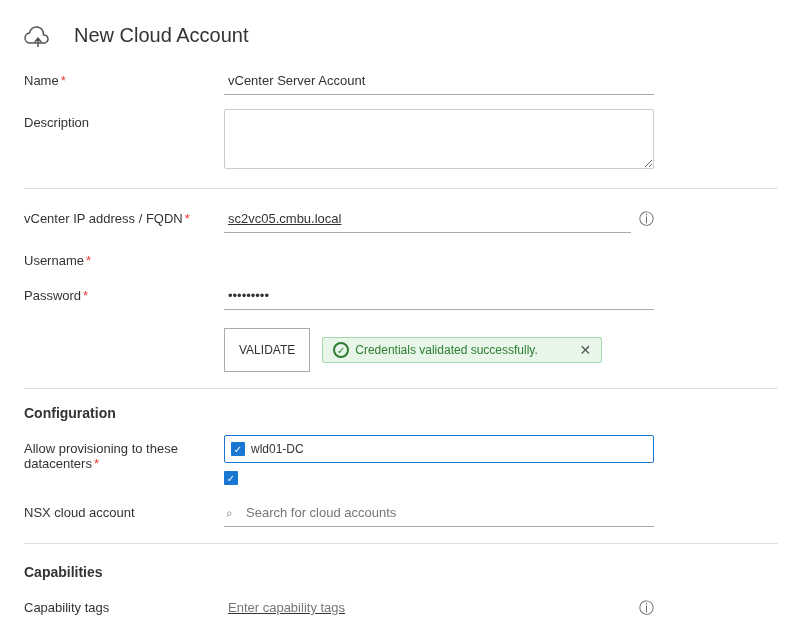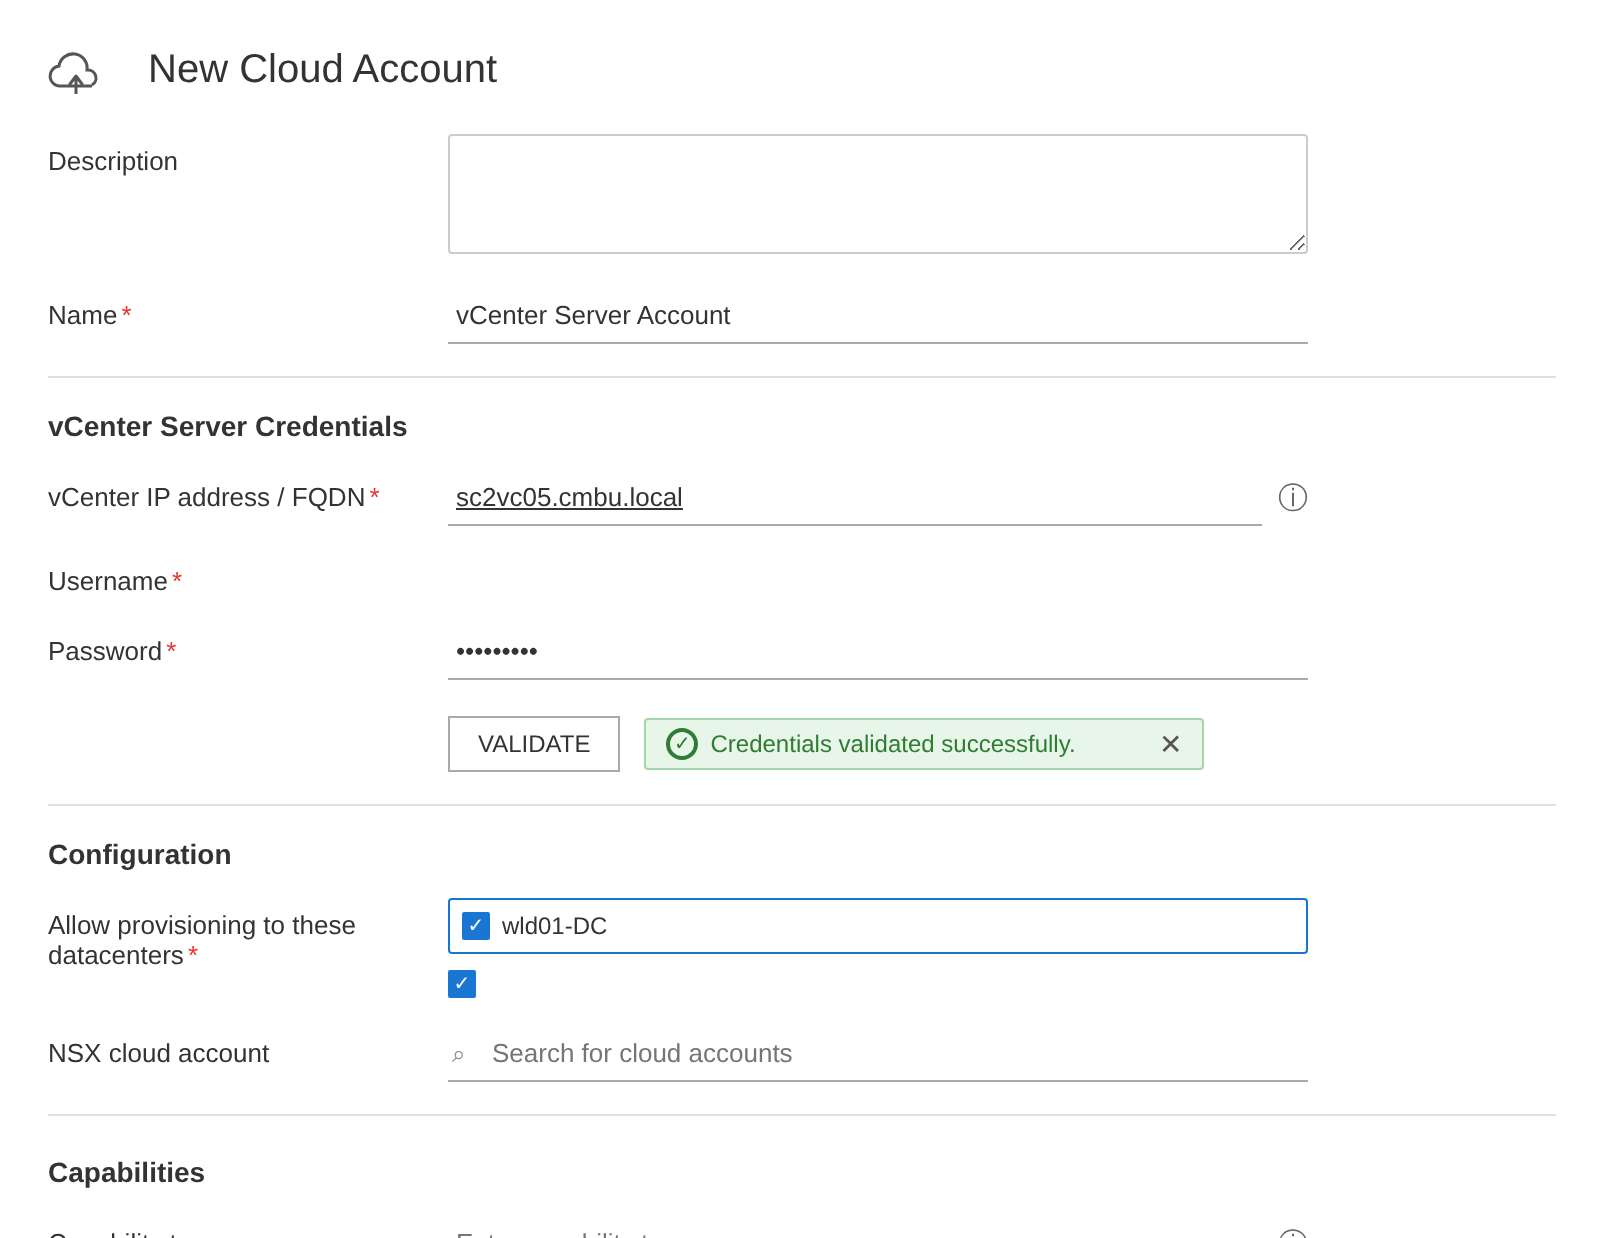--- a/index.html
+++ b/index.html
@@ -115,21 +115,21 @@
       gap: 12px;
       margin-top: 4px;
     }
     .btn-validate {
       padding: 4px 14px;
       border: 1px solid #aaa;
       background: #fff;
       font-size: 12px;
       color: #333;
       cursor: pointer;
-      height: 28px;
+      height: 44px;
     }
     .success-badge {
       display: flex;
       align-items: center;
       background: #e8f5e9;
       border: 1px solid #a5d6a7;
       border-radius: 2px;
       padding: 4px 10px;
       font-size: 12px;
       color: #2e7d32;
@@ -236,38 +236,37 @@
     <span class="cloud-icon">
       <svg width="28" height="22" viewBox="0 0 28 22" fill="none" xmlns="http://www.w3.org/2000/svg">
         <path d="M22 18H6a5 5 0 0 1-.5-9.97A7 7 0 0 1 19.5 10H20a4 4 0 0 1 2 7.46" stroke="#555" stroke-width="1.5" fill="none"></path>
         <path d="M14 22V14M11 17l3-4 3 4" stroke="#555" stroke-width="1.5" stroke-linecap="round" stroke-linejoin="round"></path>
       </svg>
     </span>
     <h1 class="page-title">New Cloud Account</h1>
   </div>
 
   <div class="form-row">
+    <div class="form-label">
+      <span>Name</span><span class="required">*</span>
+    </div>
+    <div class="form-control-wrap">
+      <input type="text" value="vCenter Server Account" style="">
+    </div>
+  </div>
+
+  <div class="form-row">
     <div class="form-label">Description</div>
     <div class="form-control-wrap">
       <textarea style=""></textarea>
     </div>
   </div>
 
-  <div class="form-row">
-    <div class="form-label">
-      <span>Name</span><span class="required">*</span>
-    </div>
-    <div class="form-control-wrap">
-      <input type="text" value="vCenter Server Account" style="">
-    </div>
-  </div>
-
   <hr class="divider">
 
-  <div class="section-title">vCenter Server Credentials</div>
 
   <div class="form-row">
     <div class="form-label">
       <span>vCenter IP address / FQDN</span><span class="required">*</span>
     </div>
     <div class="form-control-wrap">
       <div class="input-with-icon">
         <input type="text" value="sc2vc05.cmbu.local" style="">
         <span class="info-icon">ⓘ</span>
       </div>

